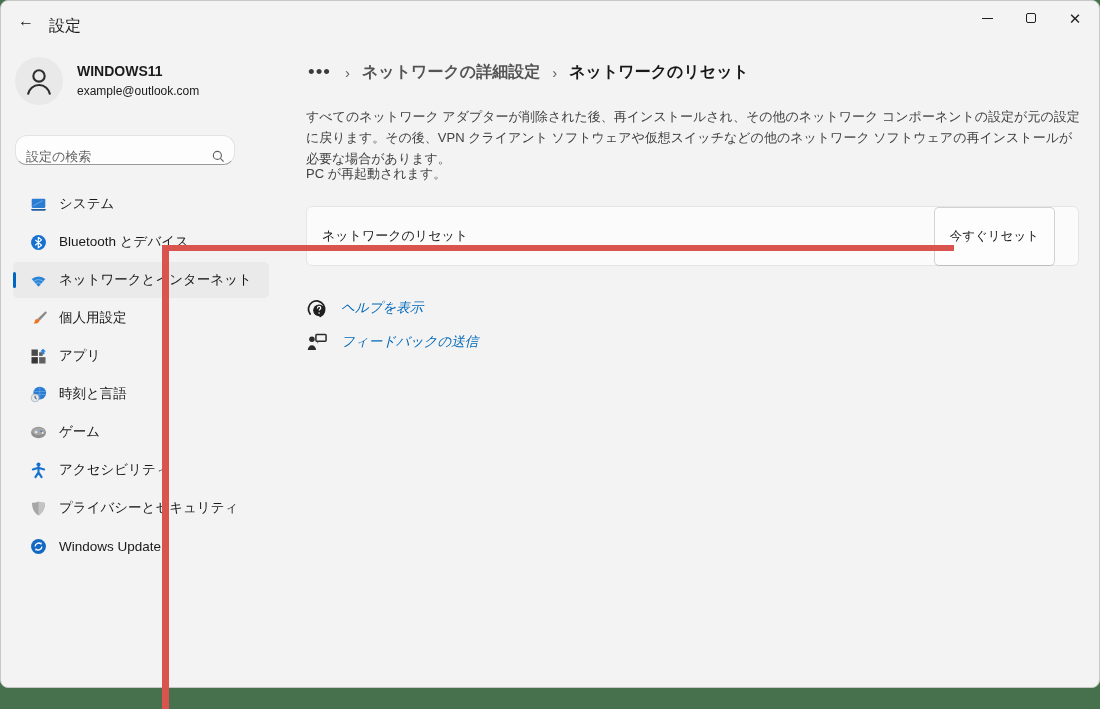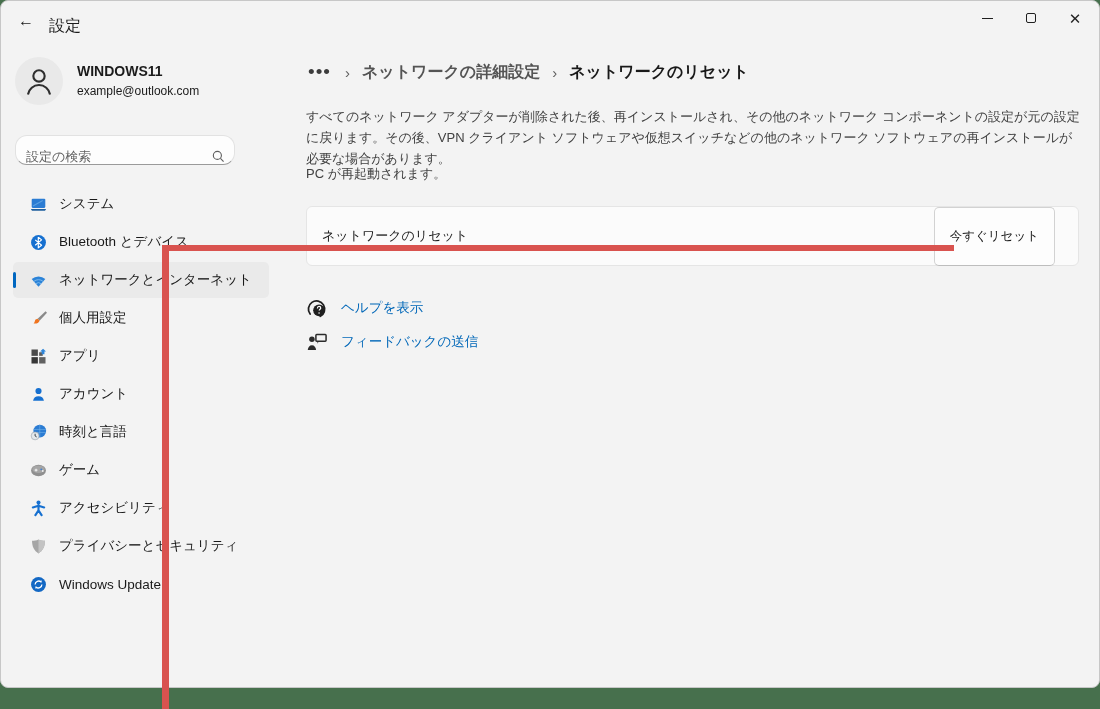--- a/index.html
+++ b/index.html
@@ -86,21 +86,21 @@
     position:absolute; left:305px; top:205px; width:773px; height:60px;
     background:#fbfbfb; border:1px solid #e5e5e5; border-radius:6px;
     display:flex; align-items:center; padding:0 14px 0 15px;
   }
   .reset-label { font-size:13px; color:#1b1b1b; flex:1; }
   .reset-btn {
     background:#fdfdfd; border:1px solid #d2d2d2; border-bottom-color:#bdbdbd;
     border-radius:5px; padding:20px 15px; font-size:12.5px; color:#1b1b1b;
     cursor:pointer; font-family:inherit; margin-right:9px;
   }
-  .links { position:absolute; left:305px; top:295px; display:flex; flex-direction:column; gap:10px; }
+  .links { position:absolute; left:305px; top:295px; display:flex; flex-direction:column; gap:10px;font-style:italic; }
   .link-row { display:flex; align-items:center; cursor:pointer; height:24px; }
   .link-icon { width:22px; height:22px; flex:0 0 auto; }
   .link-icon svg { width:22px; height:22px; display:block; }
   .link-label { margin-left:13px; font-size:13.5px; color:#0067b8; }
   
   .red-line { position:absolute; background:#d9534f; z-index:60; }
   .red-v { left:162px; top:245px; width:7px; height:464px; }
   .red-h { left:162px; top:245px; width:792px; height:6px; }
   
   .sprite { position:absolute; width:0; height:0; overflow:hidden; }
@@ -265,29 +265,20 @@
           <svg>
             <use href="#apps-icon"></use>
           </svg>
         </span>
     <span class="nav-label">アプリ</span>
   </div>
       <div class="nav-item">
 
     <span class="nav-icon">
           <svg>
-            <use href="#accounts-icon"></use>
-          </svg>
-        </span>
-    <span class="nav-label">アカウント</span>
-  </div>
-      <div class="nav-item">
-
-    <span class="nav-icon">
-          <svg>
             <use href="#time-language-icon"></use>
           </svg>
         </span>
     <span class="nav-label">時刻と言語</span>
   </div>
       <div class="nav-item">
 
     <span class="nav-icon">
           <svg>
             <use href="#gaming-icon"></use>

